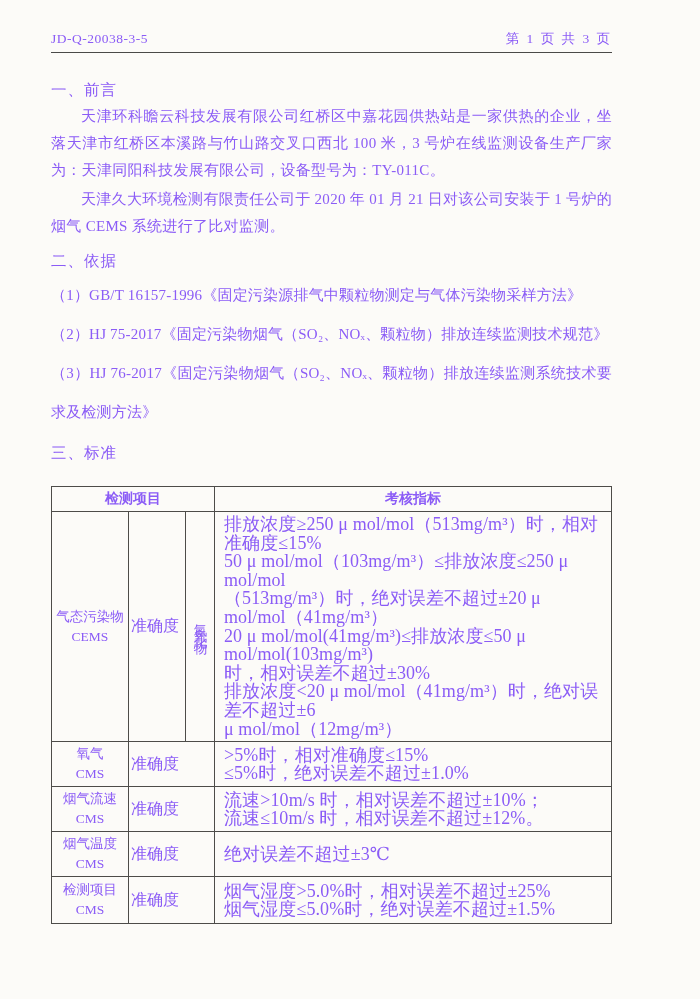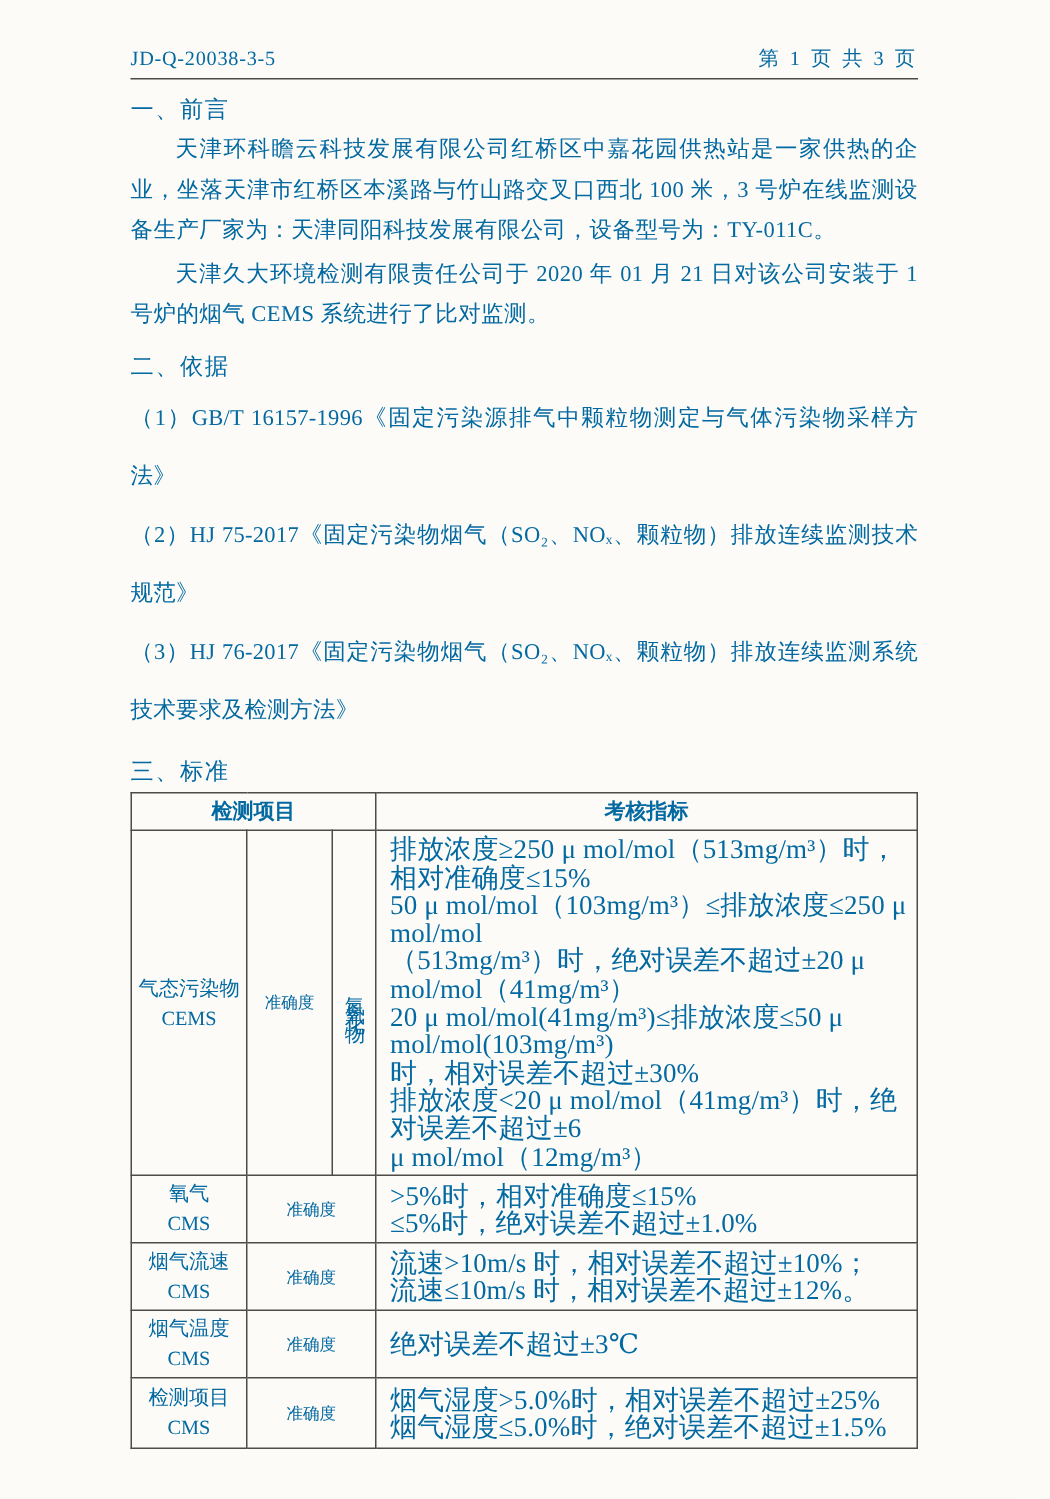--- a/index.html
+++ b/index.html
@@ -3,61 +3,61 @@
 <meta charset="utf-8">
 <style>
   html, body { margin: 0; padding: 0; background: #f4f3f0; }
   .page {
     position: relative;
     width: 700px;
     height: 999px;
     margin: 0 auto;
     background: #fcfbf8;
     box-sizing: border-box;
-    padding: 30px 88px 0 87px;
+    padding: 30px 88px 0 51px;
     font-family: "Liberation Serif", "DejaVu Serif", serif;
-    color: #0369a1;
+    color: #8b5cf6;
     overflow: hidden;
   }
   .doc-header {
     display: flex;
     justify-content: space-between;
     align-items: baseline;
     font-size: 13.5px;
     padding-bottom: 4px;
     border-bottom: 1.2px solid #4a4a48;
     letter-spacing: 0.5px;
   }
   .doc-header .page-no { letter-spacing: 2px; }
   h2.sec-title {
     font-size: 15.5px;
     font-weight: normal;
     line-height: 22px;
     margin: 10px 0 0 0;
     letter-spacing: 1px;
   }
-  h2.sec-title.first { margin-top: 10px; }
+  h2.sec-title.first { margin-top: 26px; }
   p.body-para {
     font-size: 15px;
     line-height: 27px;
     margin: 2px 0 0 0;
     text-indent: 2em;
     text-align: justify;
     letter-spacing: 0.3px;
   }
   p.ref-para {
     font-size: 15px;
     line-height: 39px;
     margin: 0;
     text-align: justify;
     letter-spacing: 0.2px;
   }
   .refs { margin-top: 4px; }
   table.std-table {
-    margin-top: 2px;
+    margin-top: 22px;
     width: 100%;
     border-collapse: collapse;
     table-layout: fixed;
   }
   table.std-table th, table.std-table td {
     border: 1px solid #4d4c49;
   }
   table.std-table th {
     font-weight: bold;
     font-size: 14px;
@@ -65,22 +65,21 @@
     height: 18px;
   }
   td.c-item {
     text-align: center;
     font-size: 13.5px;
     line-height: 20px;
     white-space: pre-line;
     padding: 2px;
   }
   td.c-metric {
-    text-align: center;
-    font-size: 11px;
+    font-size: 16px;
     padding: 2px;
   }
   td.c-param { text-align: center; padding: 2px 0; }
   .vertical-text {
     writing-mode: vertical-rl;
     letter-spacing: 6px;
     font-size: 13.5px;
     display: inline-block;
   }
   td.c-criteria {

